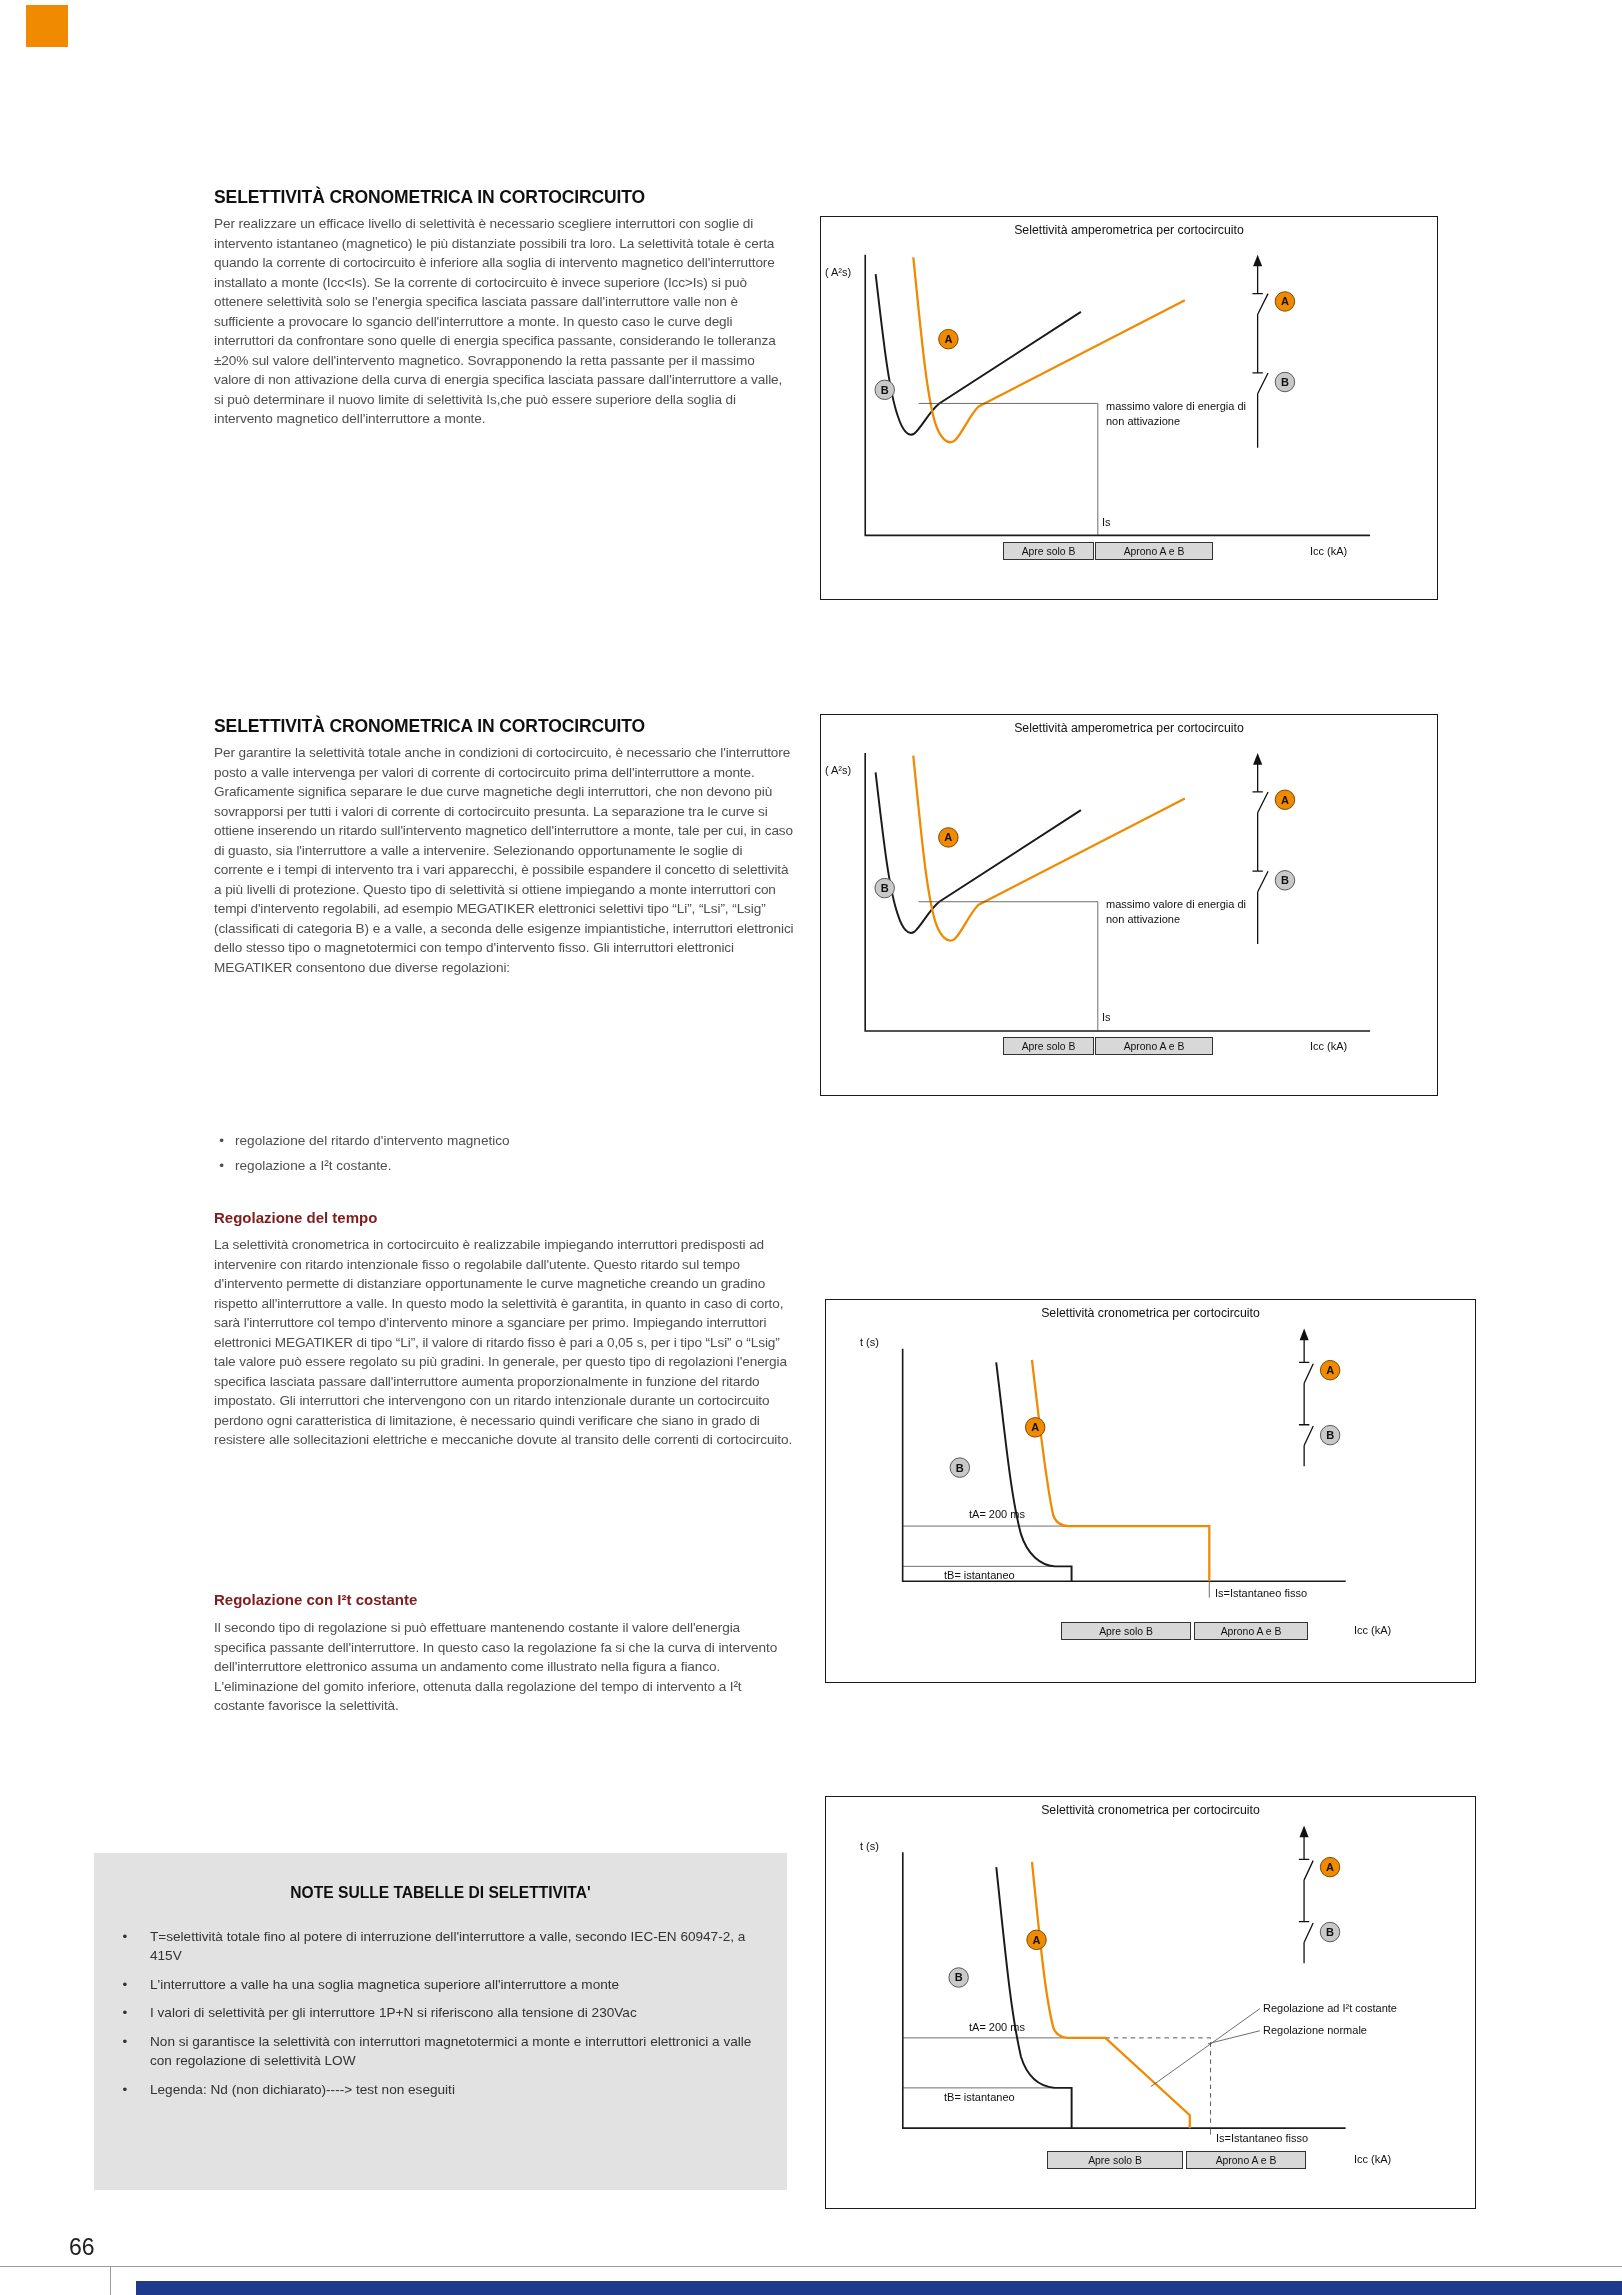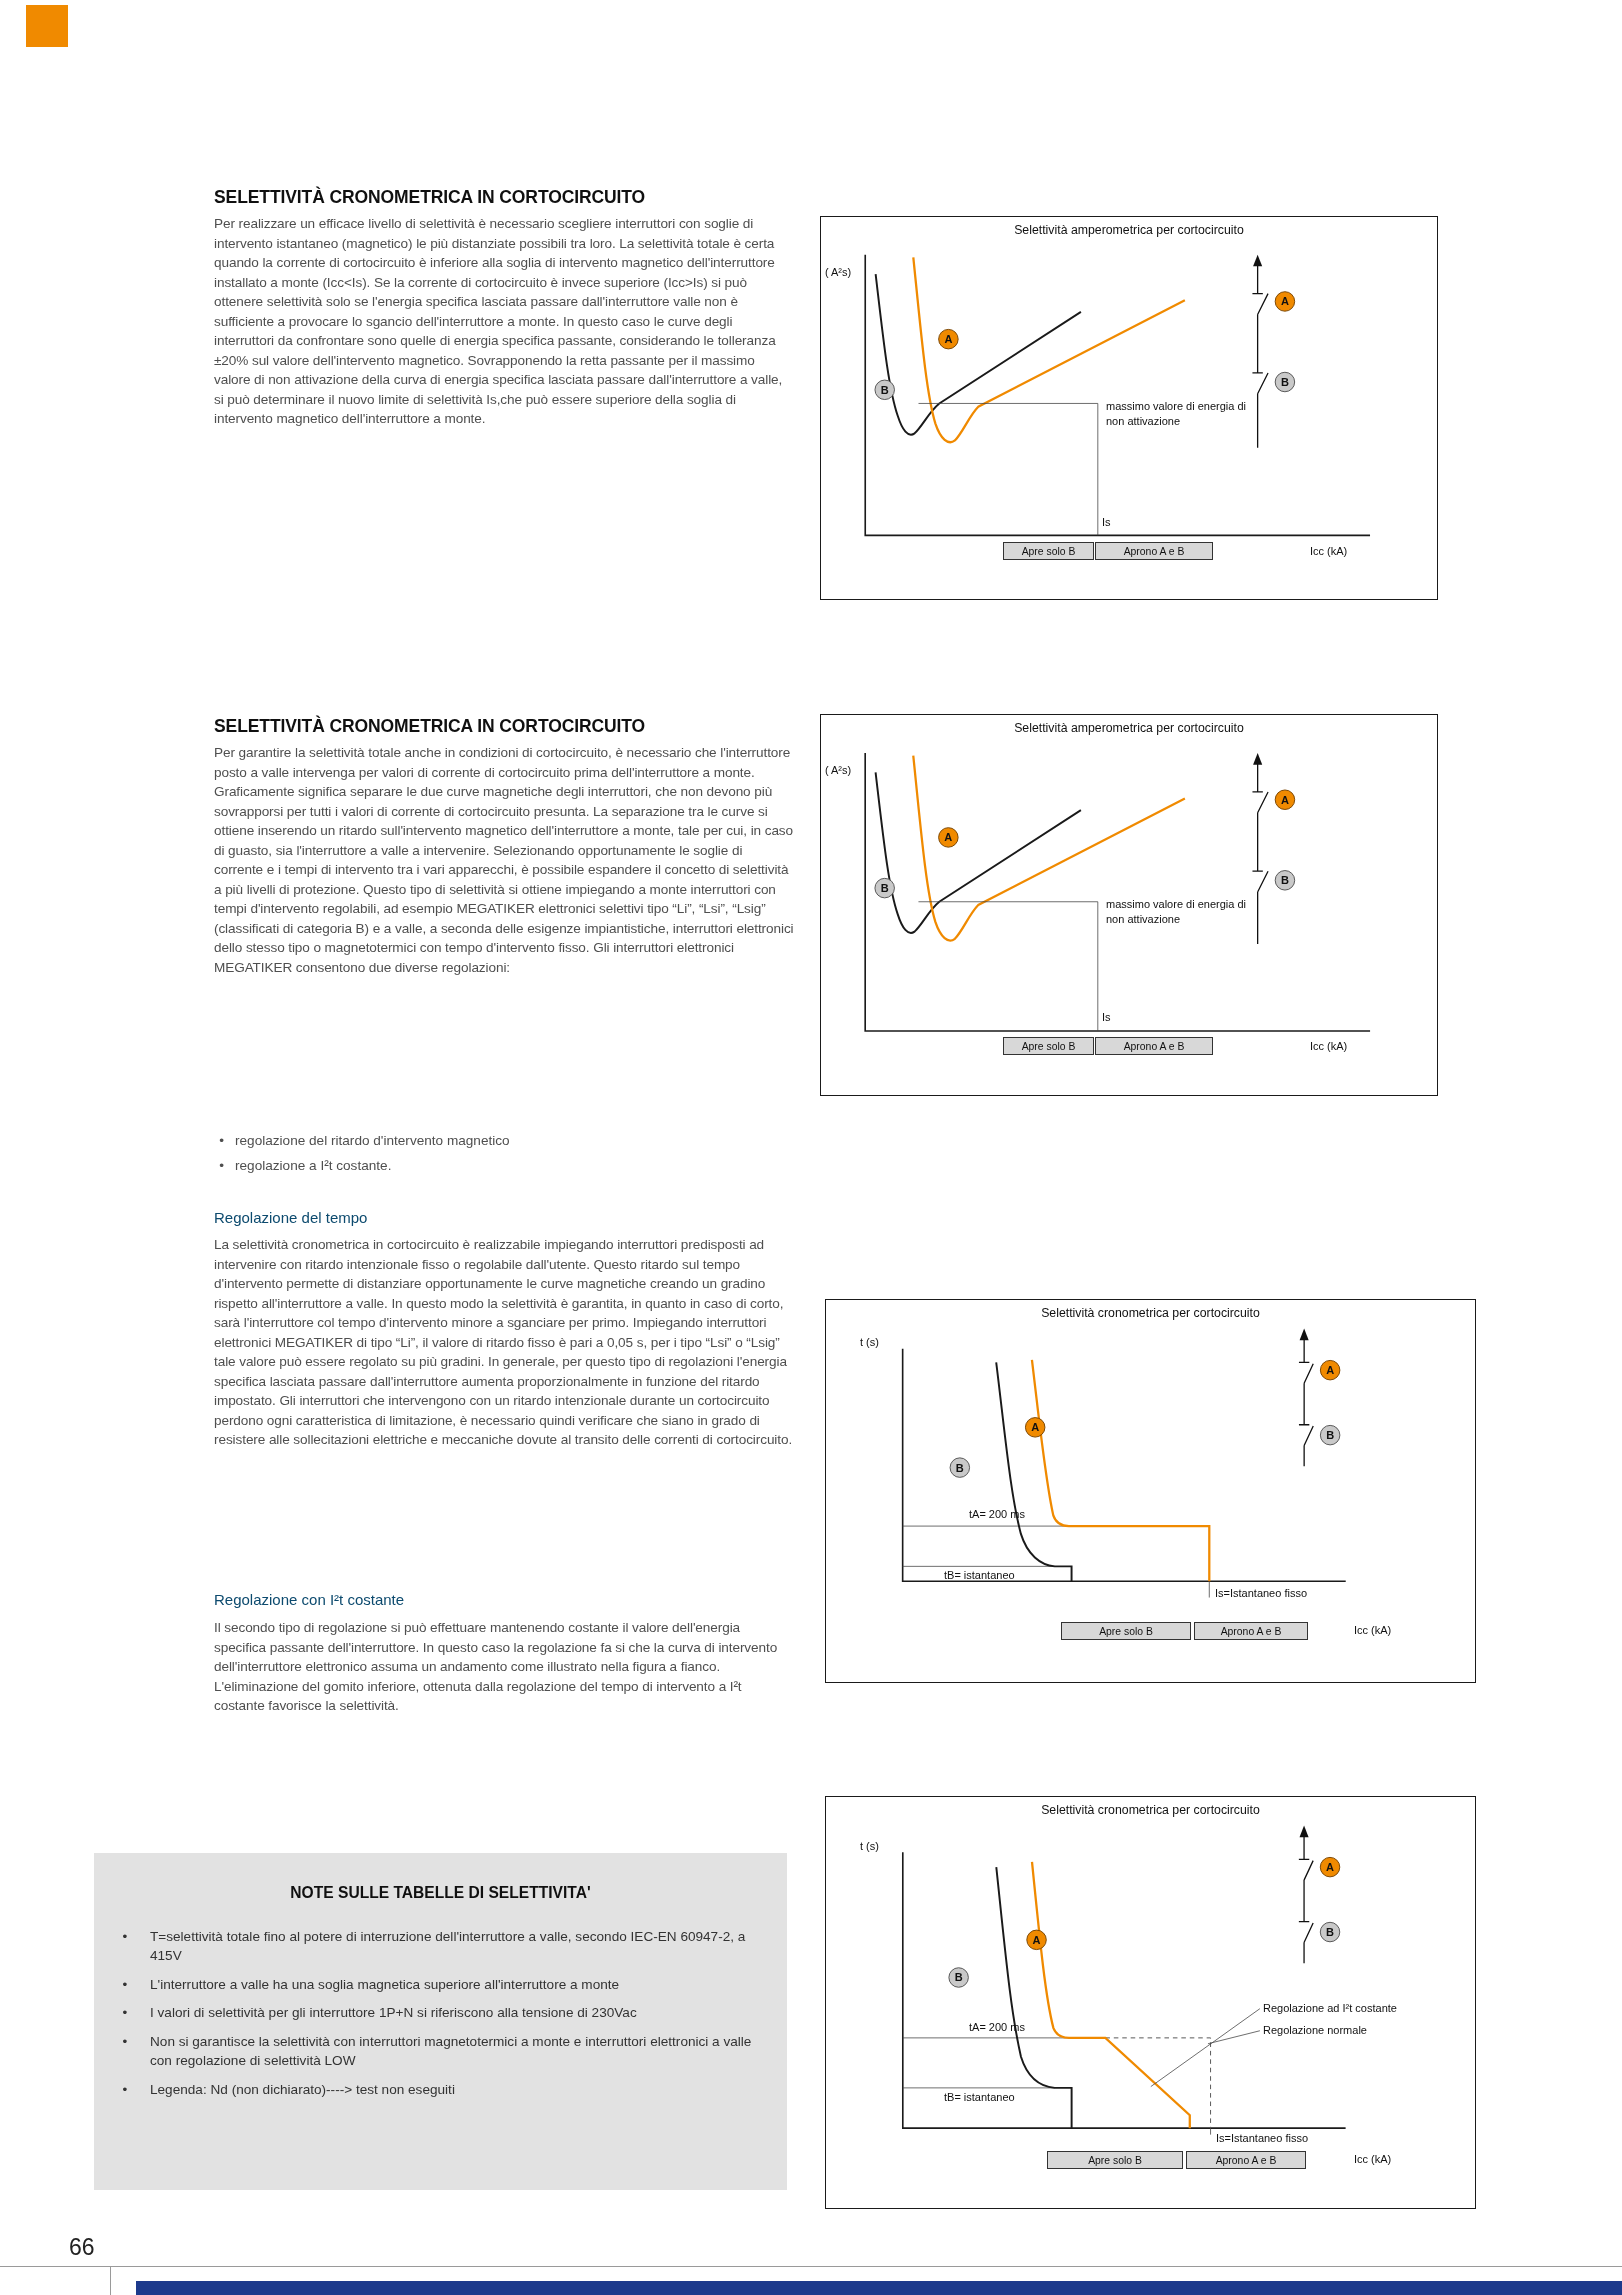--- a/index.html
+++ b/index.html
@@ -6,21 +6,21 @@
   .page{position:relative;width:1623px;height:2295px;background:#ffffff;overflow:hidden;
         font-family:"Liberation Sans",sans-serif;}
   
   .corner{position:absolute;left:26px;top:5.2px;width:42px;height:42px;background:#F08A00;}
   .footrule{position:absolute;left:0;top:2266px;width:1623px;height:0.6px;background:#9a9a9a;}
   .footvline{position:absolute;left:110px;top:2266px;width:0.6px;height:30px;background:#9a9a9a;}
   .bluebar{position:absolute;left:136px;top:2281px;width:1486px;height:14.3px;background:#1d3a8c;}
   .pagenum{position:absolute;left:69px;top:2234px;font-size:23px;color:#222;}
   
   .h1{position:absolute;left:214px;width:585px;font-weight:bold;font-size:17.5px;color:#101010;letter-spacing:-0.1px;}
-  .h2sub{position:absolute;left:214px;width:585px;font-weight:normal;font-size:15px;color:#0c4a6e;}
+  .h2sub{position:absolute;left:214px;width:585px;font-weight:bold;font-size:15px;color:#7f1d1d;}
   .bodytext{position:absolute;left:214px;width:580px;font-size:13.6px;line-height:19.5px;color:#4f4f4f;letter-spacing:-0.1px;}
   .bullets{position:absolute;left:214px;top:1124px;width:580px;margin:4px;padding:0;list-style:none;}
   .bullets li{font-size:13.6px;line-height:25px;color:#4f4f4f;padding-left:17px;position:relative;}
   .bullets li::before{content:"•";position:absolute;left:1.3px;color:#4f4f4f;}
   
   .notes{position:absolute;left:94px;top:1853px;width:693px;height:337px;background:#e2e2e2;}
   .ntitle{text-align:center;font-weight:bold;font-size:15.6px;color:#101010;margin-top:31px;}
   .nlist{margin:25px 27px 15px 18px;padding:0;list-style:none;}
   .nlist li{font-size:13.6px;line-height:19px;color:#333;padding-left:38px;position:relative;margin-bottom:9.7px;}
   .nlist li::before{content:"•";position:absolute;left:10.4px;color:#333;}

